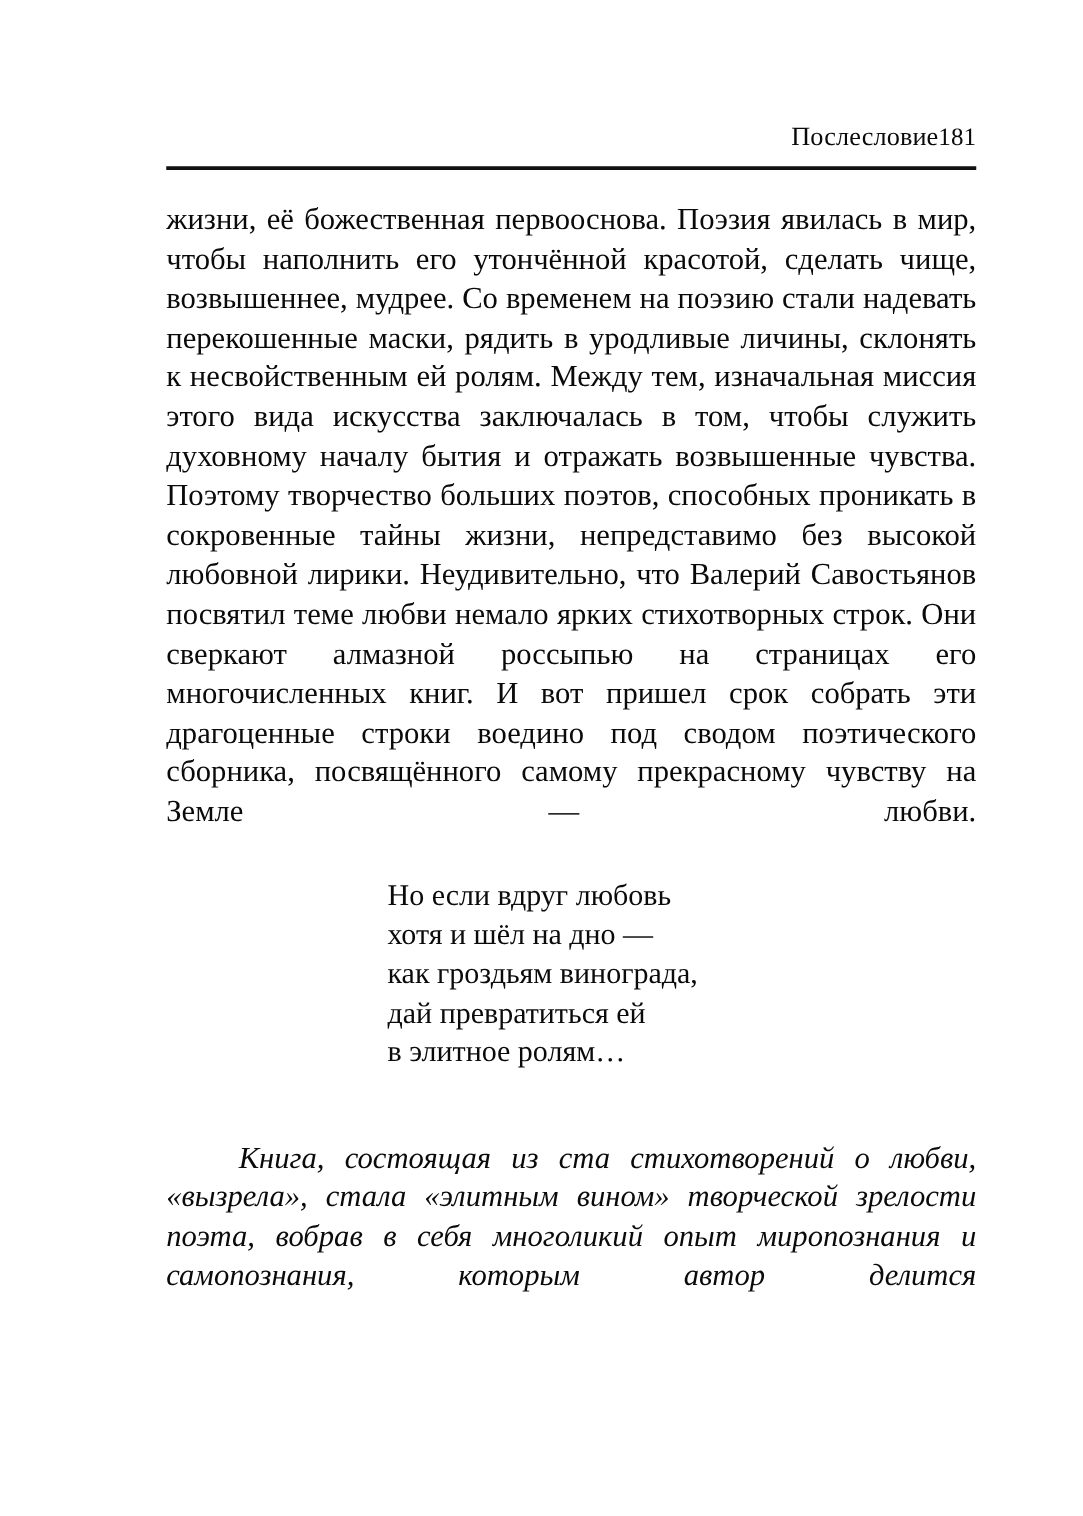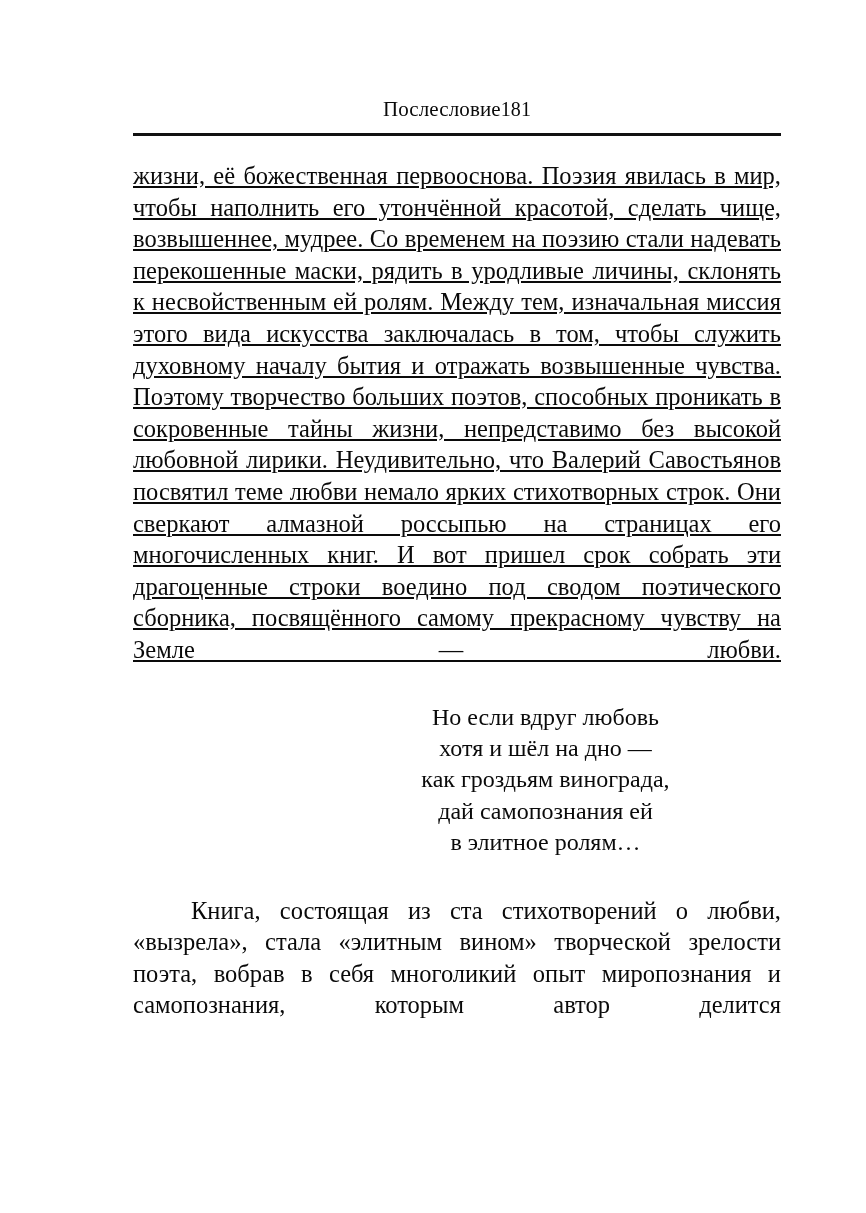--- a/index.html
+++ b/index.html
@@ -24,21 +24,21 @@
     position: absolute;
     left: 133px;
     top: 98px;
     width: 648px;
   }
 
   
   .running-head {
     display: flex;
     align-items: baseline;
-    justify-content: center;
+    justify-content: flex-end;
     font-size: 21px;
     line-height: 1.1;
     letter-spacing: 0.1px;
   }
 
   .running-head-title {
     font-size: 21px;
     white-space: nowrap;
   }
 
@@ -63,40 +63,40 @@
     text-justify: inter-word;
     margin: 0;
     hyphens: none;
     -webkit-hyphens: none;
     word-spacing: 0.2px;
   }
 
   .para-continued {
     margin-top: 24px;
     text-indent: 0;
-    text-decoration: underline;
   }
 
   .para-indented {
     text-indent: 58px;
+    font-style: italic;
   }
 
   
   .justify-all {
     text-align: justify;
     text-align-last: justify;
   }
 
   
   .verse-block {
-    margin: 36px 0 0 0;
+    margin: 36px 0 16px 0;
     padding-left: 177px;
     font-size: 24px;
     line-height: 31.4px;
-    text-align: center;
+    text-align: left;
   }
 
   .verse-line {
     display: block;
     white-space: pre;
   }
 
   .verse-gap-after {
     height: 36px;
   }
@@ -113,21 +113,21 @@
     </div>
 
     <hr class="head-rule">
 
     <p class="body-paragraph para-continued justify-all">жизни, её божественная первооснова. Поэзия явилась в мир, чтобы наполнить его утончённой красотой, сделать чище, возвышеннее, мудрее. Со временем на поэзию стали надевать перекошенные маски, рядить в уродливые личины, склонять к несвойственным ей ролям. Между тем, изначальная миссия этого вида искусства заключалась в том, чтобы служить духовному началу бытия и отражать возвышенные чувства. Поэтому творчество больших поэтов, способных проникать в сокровенные тайны жизни, непредставимо без высокой любовной лирики. Неудивительно, что Валерий Савостьянов посвятил теме любви немало ярких стихотворных строк. Они сверкают алмазной россыпью на страницах его многочисленных книг. И вот пришел срок собрать эти драгоценные строки воедино под сводом поэтического сборника, посвящённого самому прекрасному чувству на Земле — любви.</p>
 
     <div class="verse-block">
       <span class="verse-line">Но если вдруг любовь</span>
       <span class="verse-line">хотя и шёл на дно —</span>
       <span class="verse-line">как гроздьям винограда,</span>
-      <span class="verse-line">дай самопознания ей</span>
+      <span class="verse-line">дай превратиться ей</span>
       <span class="verse-line">в элитное ролям…</span>
     </div>
 
     <div class="verse-gap-after"></div>
 
     <p class="body-paragraph para-indented justify-all">Книга, состоящая из ста стихотворений о любви, «вызрела», стала «элитным вином» творческой зрелости поэта, вобрав в себя многоликий опыт миропознания и самопознания, которым автор делится</p>
 
   </div>
 </div>
 

